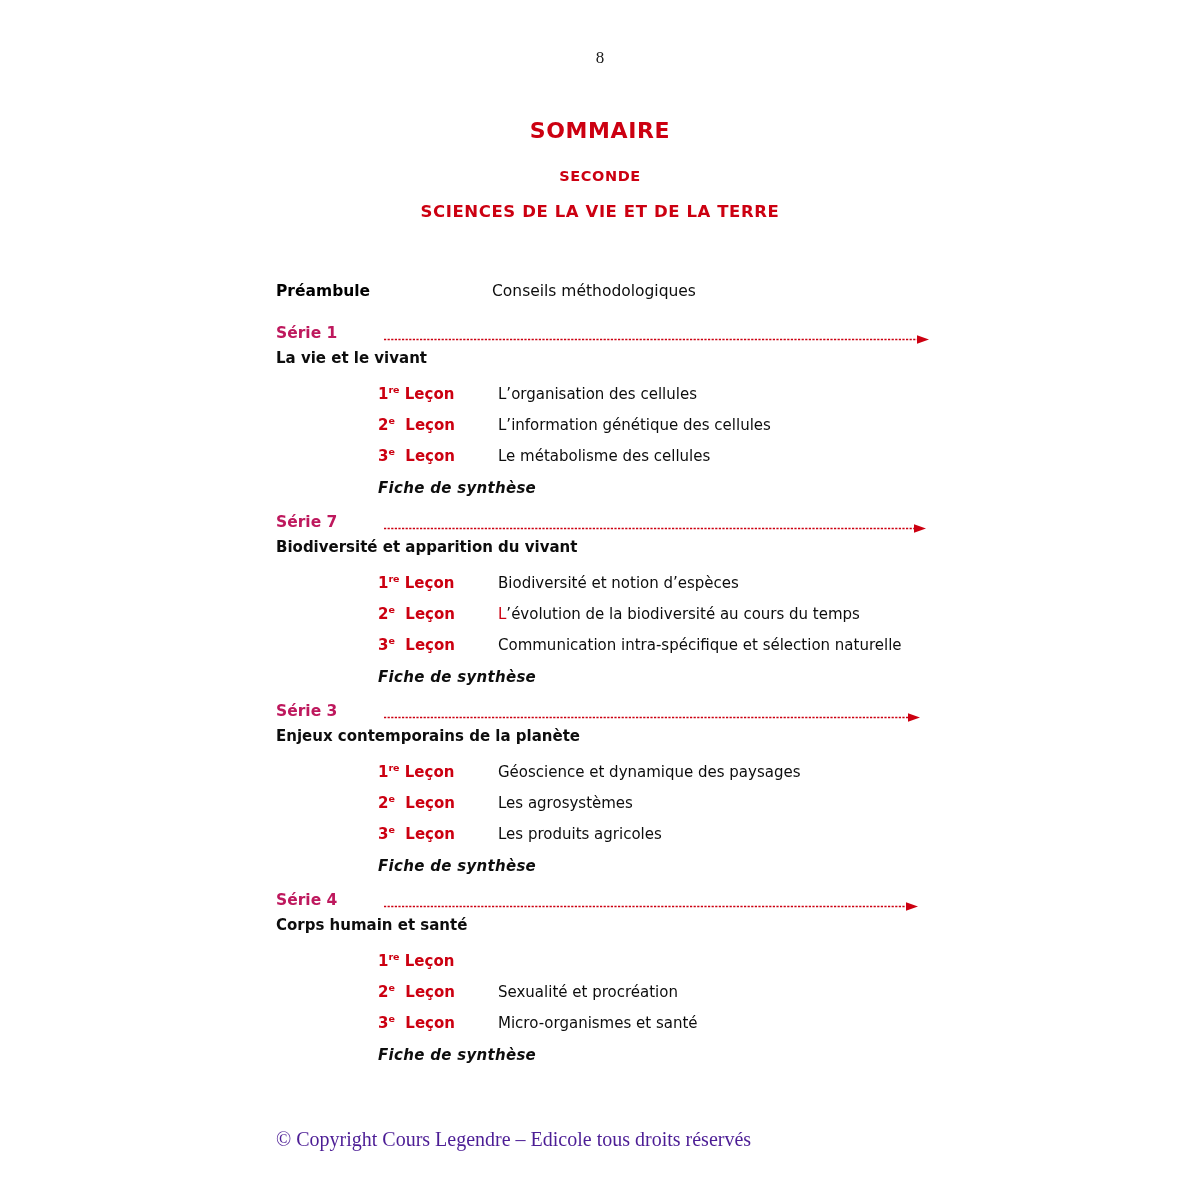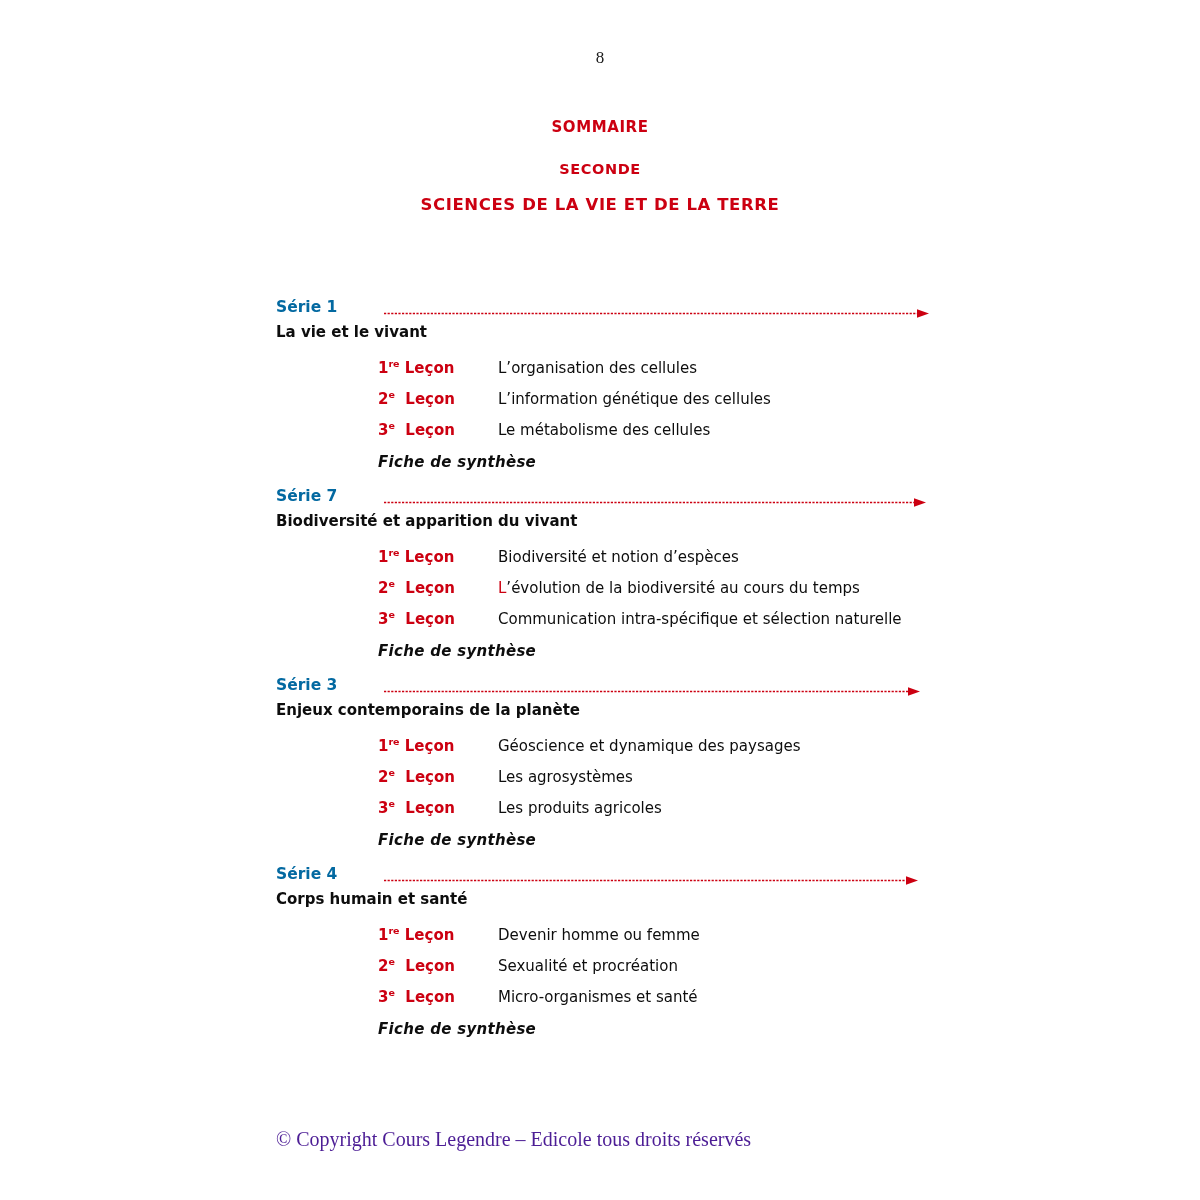--- a/index.html
+++ b/index.html
@@ -41,21 +41,21 @@
     left: 0;
     width: 1200px;
     text-align: center;
   }
   .title-line {
     color: #CC0011;
     font-family: "DejaVu Sans", sans-serif;
     font-weight: bold;
     letter-spacing: 0.6px;
   }
-  .title-main   { font-size: 15px; margin-bottom: 24.5px; }
+  .title-main   { font-size: 22px; margin-bottom: 24.5px; }
   .title-sub    { font-size: 14.5px; margin-bottom: 18px; }
   .title-course { font-size: 16.5px; }
 
   
   .content {
     position: absolute;
     top: 282px;
     left: 276px;
     width: 660px;
   }
@@ -85,21 +85,21 @@
   .series-head {
     position: relative;
     height: 24px;
   }
   .series-name {
     position: absolute;
     left: 0;
     top: 0;
     font-size: 15.5px;
     font-weight: bold;
-    color: #0369a1;
+    color: #be185d;
     white-space: nowrap;
   }
   .series-arrow {
     position: absolute;
     left: 108px;
     top: 11px;
     height: 9px;
     display: block;
   }
   .series-subtitle {
@@ -177,20 +177,24 @@
   <div class="page-number">8</div>
 
   <div class="title-block">
     <div class="title-line title-main">SOMMAIRE</div>
     <div class="title-line title-sub">SECONDE</div>
     <div class="title-line title-course">SCIENCES DE LA VIE ET DE LA TERRE</div>
   </div>
 
   <div class="content">
 
+    <div class="preamble-row">
+      <div class="preamble-label">Préambule</div>
+      <div class="preamble-value">Conseils méthodologiques</div>
+    </div>
 
     <div id="series-container">
         <div class="series">
           <div class="series-head">
             <div class="series-name">Série 1</div>
             <svg class="series-arrow" width="545" height="9" viewBox="0 0 545 9">
               <line x1="0" y1="4.5" x2="534" y2="4.5" stroke="#CC0011" stroke-width="1.6" stroke-dasharray="2.2 1.4"></line>
               <polygon points="533,0.2 545,4.5 533,8.8" fill="#CC0011"></polygon>
             </svg>
           </div>
@@ -266,21 +270,20 @@
             <div class="series-name">Série 4</div>
             <svg class="series-arrow" width="534" height="9" viewBox="0 0 534 9">
               <line x1="0" y1="4.5" x2="523" y2="4.5" stroke="#CC0011" stroke-width="1.6" stroke-dasharray="2.2 1.4"></line>
               <polygon points="522,0.2 534,4.5 522,8.8" fill="#CC0011"></polygon>
             </svg>
           </div>
           <div class="series-subtitle">Corps humain et santé</div>
           <div class="lessons">
             <div class="lesson-row">
               <div class="lesson-key">1<sup>re</sup> Leçon</div>
-              <div class="lesson-title">Devenir homme ou femme</div>
             </div>
             <div class="lesson-row">
               <div class="lesson-key">2<sup>e</sup>&nbsp;&nbsp;Leçon</div>
               <div class="lesson-title">Sexualité et procréation</div>
             </div>
             <div class="lesson-row">
               <div class="lesson-key">3<sup>e</sup>&nbsp;&nbsp;Leçon</div>
               <div class="lesson-title">Micro-organismes et santé</div>
             </div>
             <div class="fiche">Fiche de synthèse</div>

